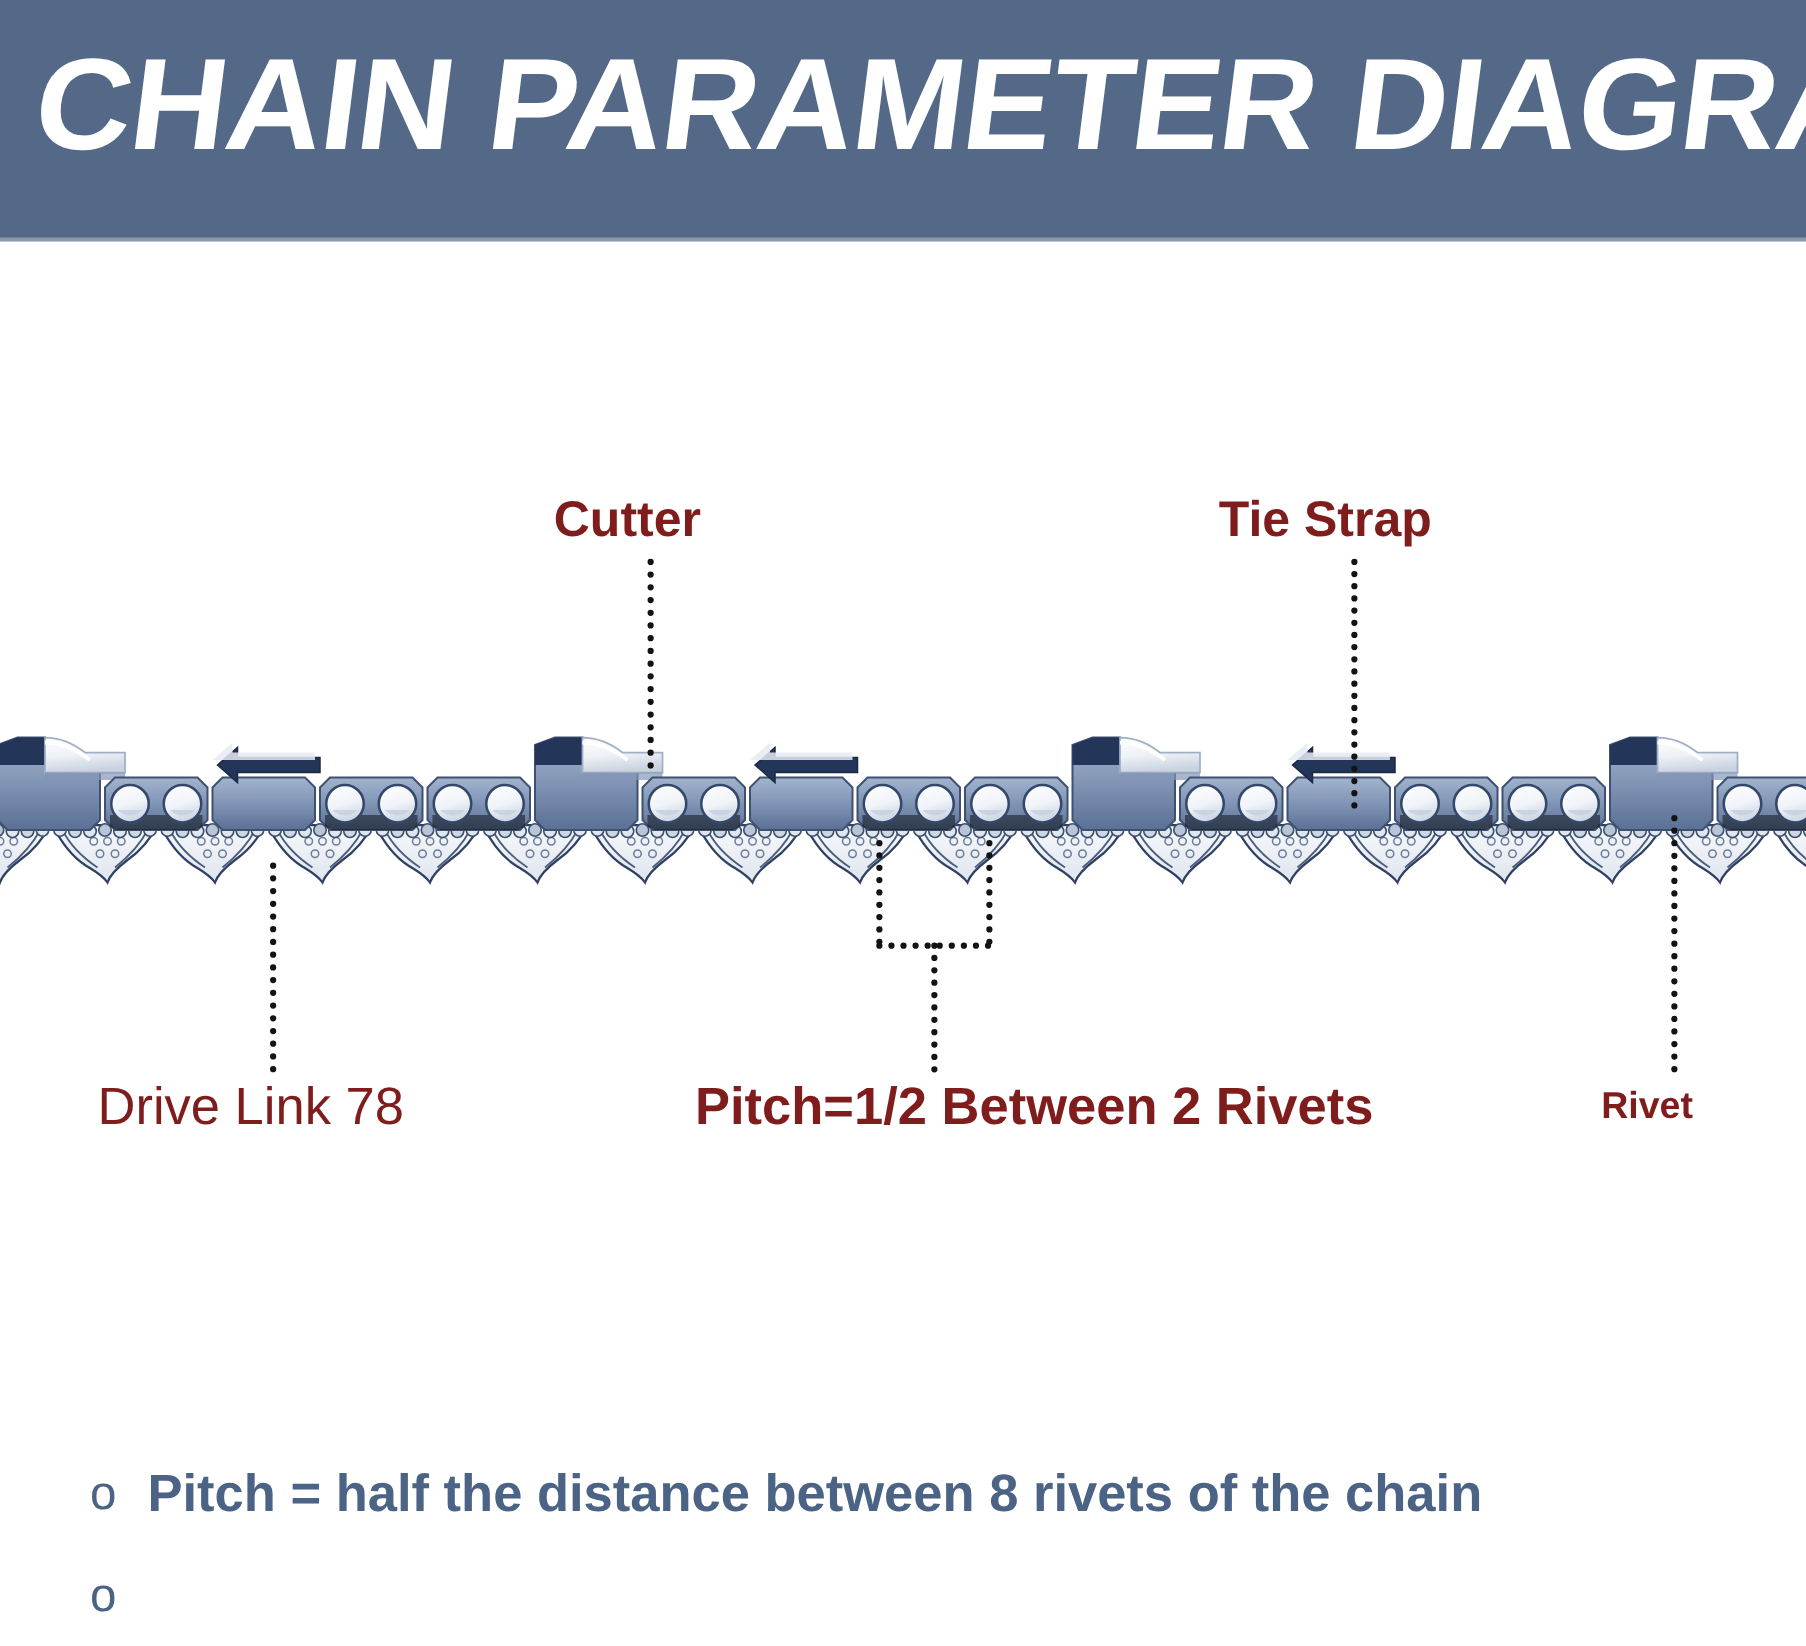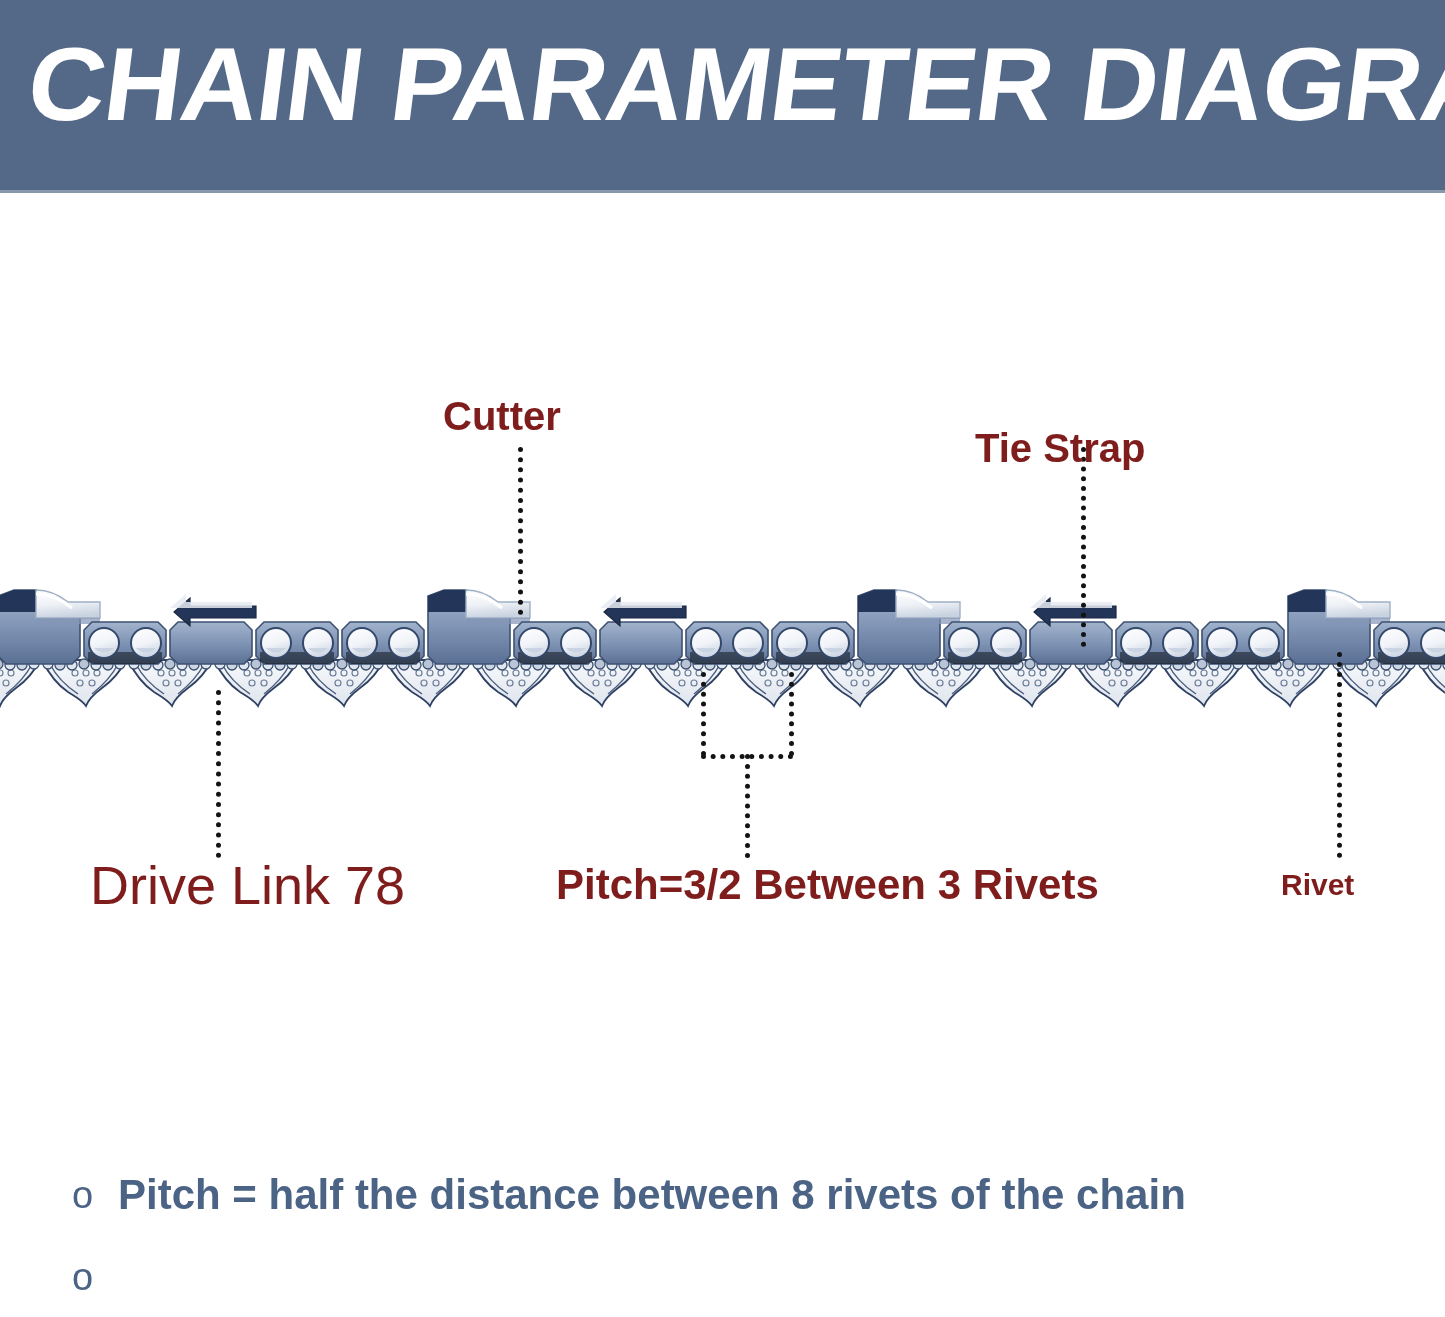--- a/index.html
+++ b/index.html
@@ -55,25 +55,25 @@
   }
   .lbl-bold { font-weight: bold; }
   .lbl-light { font-weight: normal; }
 
   #label-cutter {
     left: 443px; top: 393px;
     font-size: 40px; line-height: 46px;
   }
   #label-tie-strap {
     left: 975px; top: 393px;
-    font-size: 40px; line-height: 46px; margin-top: 32px;
+    font-size: 40px; line-height: 46px;
   }
   #label-drive-link {
     left: 78px; top: 860px;
-    font-size: 54px; line-height: 50px; margin-left: 12px;
+    font-size: 42px; line-height: 50px;
   }
   #label-pitch {
     left: 556px; top: 860px;
     font-size: 42px; line-height: 50px;
   }
   #label-rivet {
     left: 1281px; top: 860px;
     font-size: 30px; line-height: 50px;
   }
 
@@ -292,21 +292,21 @@
   <div class="leader-v" id="leader-rivet"></div>
 
   <div class="leader-v" id="pitch-left"></div>
   <div class="leader-v" id="pitch-right"></div>
   <div class="leader-h" id="pitch-bottom"></div>
   <div class="leader-v" id="pitch-stem"></div>
 
   <div class="lbl lbl-bold" id="label-cutter">Cutter</div>
   <div class="lbl lbl-bold" id="label-tie-strap">Tie Strap</div>
   <div class="lbl lbl-light" id="label-drive-link">Drive Link 78</div>
-  <div class="lbl lbl-bold" id="label-pitch">Pitch=3/2 Between 3 Rivets</div>
+  <div class="lbl lbl-bold" id="label-pitch">Pitch=1/2 Between 2 Rivets</div>
   <div class="lbl lbl-bold" id="label-rivet">Rivet</div>
 
   <div id="notes-list">
     <div class="note-row">
       <span class="note-bullet">o</span>
       <span class="note-text">Pitch = half the distance between 8 rivets of the chain</span>
     </div>
     <div class="note-row">
       <span class="note-bullet">o</span>
     </div>

